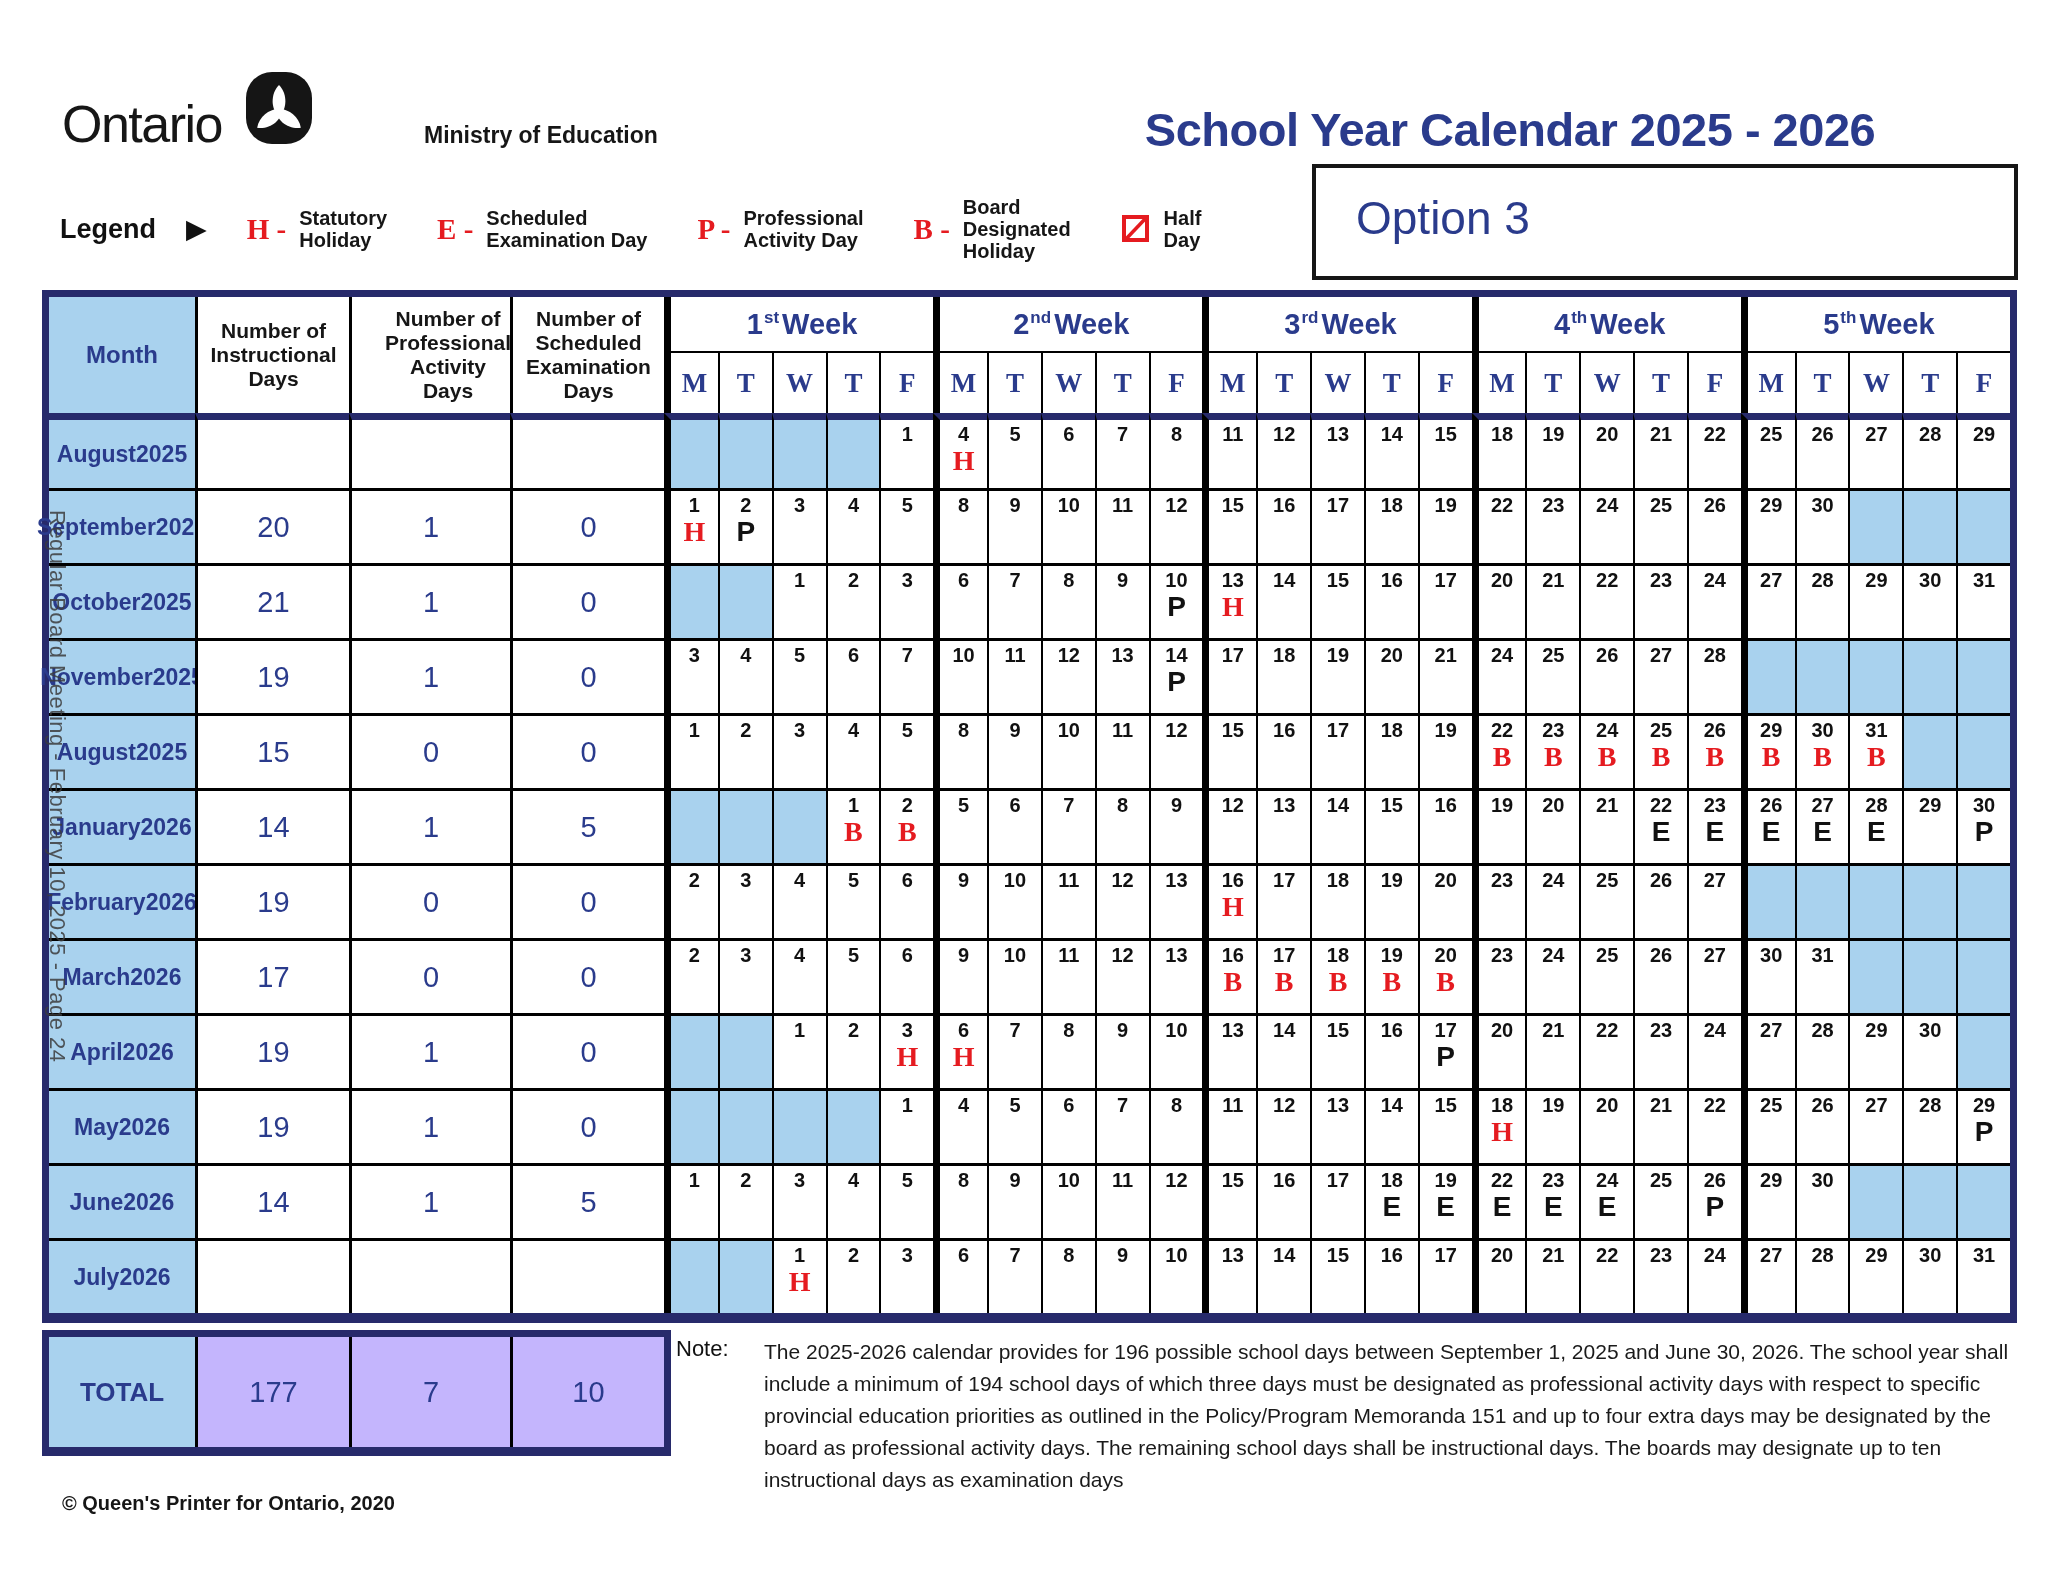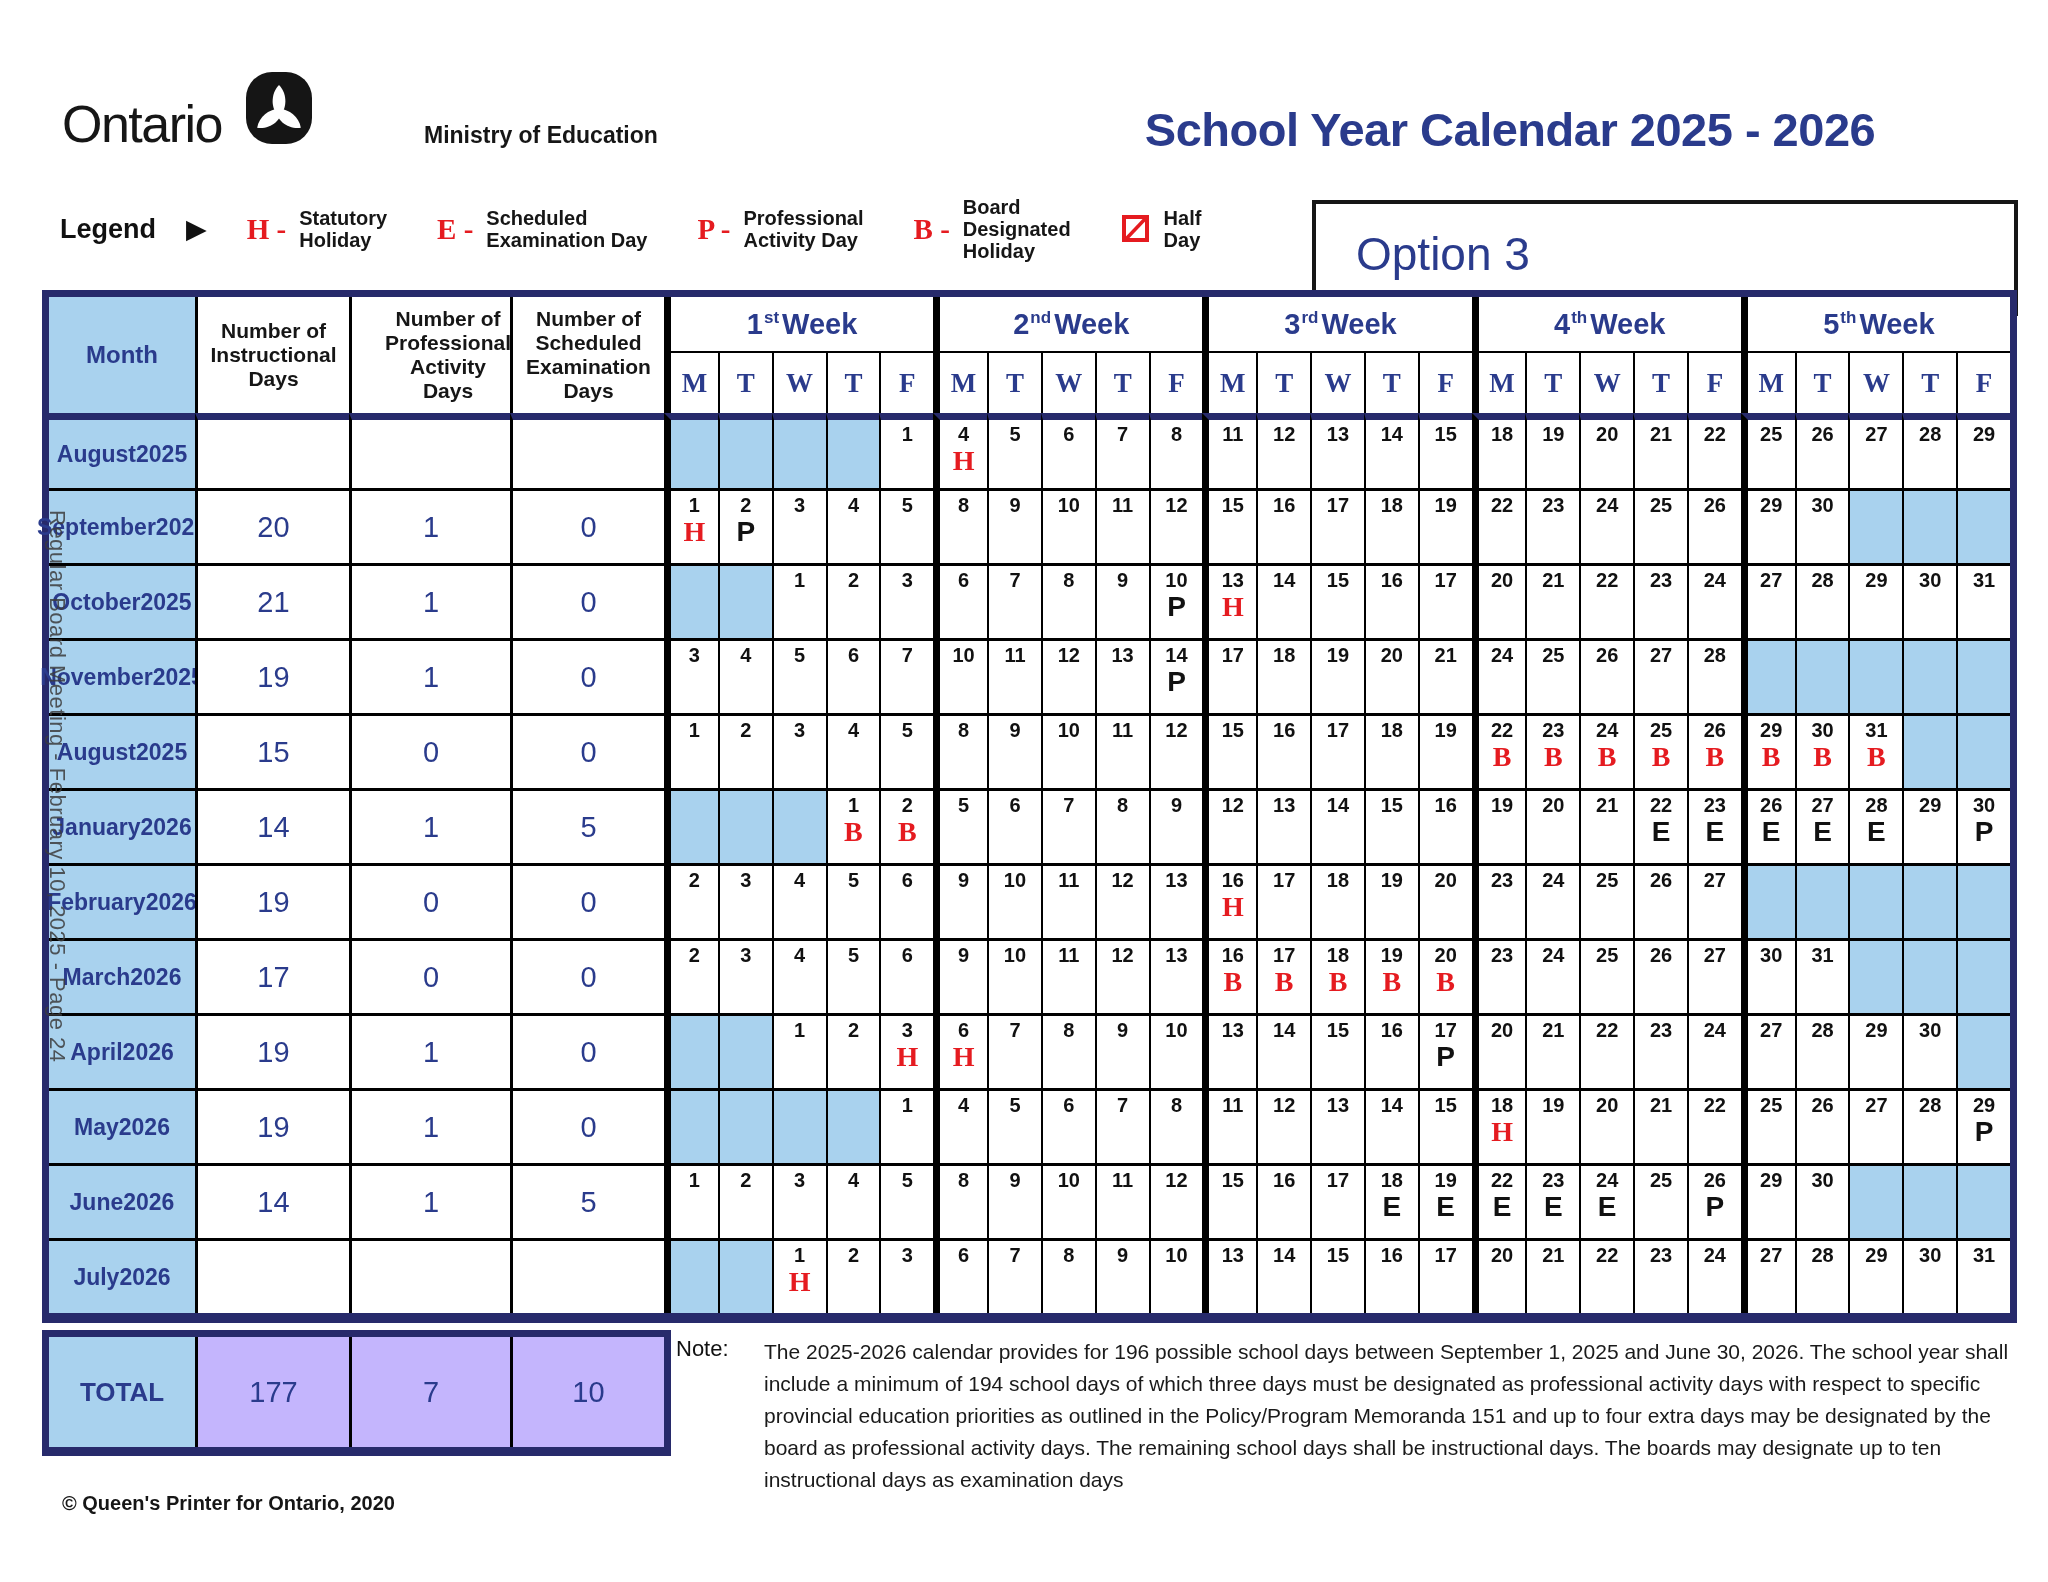--- a/index.html
+++ b/index.html
@@ -4,21 +4,21 @@
 <style>
   *{margin:0;padding:0;box-sizing:border-box;}
   html,body{background:#9a9a9a;}
   #page{position:relative;width:2048px;height:1582px;background:#ffffff;font-family:"Liberation Sans",sans-serif;overflow:hidden;}
 
   
   #brand{position:absolute;left:62px;top:66px;display:flex;align-items:center;gap:22px;}
   #wordmark{font-size:52px;font-weight:normal;color:#161616;letter-spacing:-1.5px;margin-top:28px;}
   #ministry{position:absolute;left:424px;top:122px;font-size:23px;font-weight:bold;color:#161616;}
   #page-title{position:absolute;left:1000px;top:102px;width:1020px;text-align:center;font-size:47px;font-weight:bold;color:#2a3b8c;letter-spacing:-0.5px;}
-  #option-box{position:absolute;left:1312px;top:164px;width:706px;height:116px;border:4px solid #161616;background:#fff;display:flex;align-items:center;margin-top:36px;}
+  #option-box{position:absolute;left:1312px;top:164px;width:706px;height:116px;border:4px solid #161616;background:#fff;display:flex;align-items:center;}
   #option-label{font-size:46px;color:#2a3b8c;margin-left:40px;margin-top:-8px;}
 
   
   #legend{position:absolute;left:60px;top:196px;display:flex;align-items:center;}
   #legend-label{font-size:27px;font-weight:bold;color:#111;}
   #legend-tri{font-size:27px;color:#111;margin:0 40px 0 30px;}
   .leg-item{display:flex;align-items:center;gap:13px;margin-right:50px;}
   .leg-sym{font-family:"Liberation Serif",serif;font-weight:bold;font-size:29px;color:#e51b20;white-space:nowrap;}
   .leg-text{font-size:20px;line-height:22px;font-weight:bold;color:#161616;}
   .leg-ico{display:flex;}

